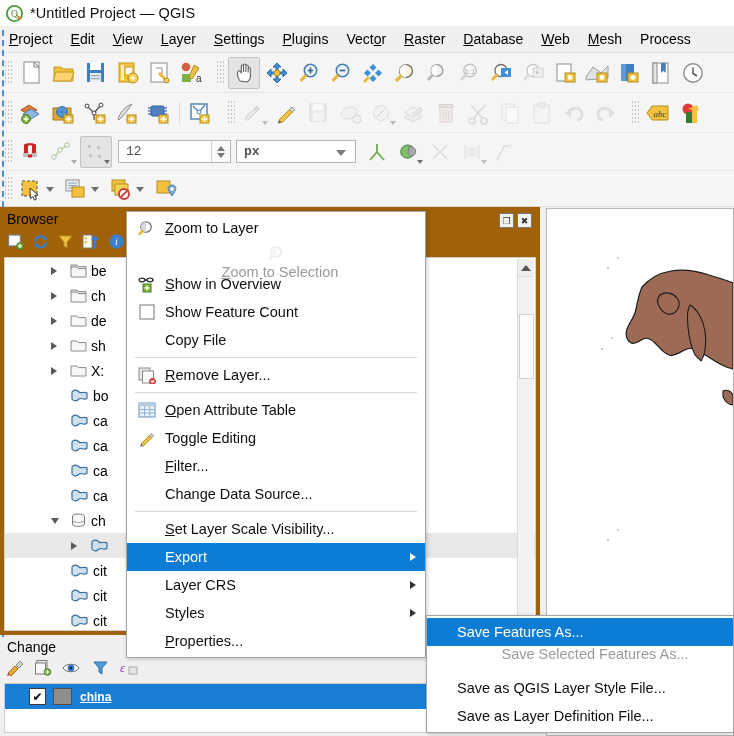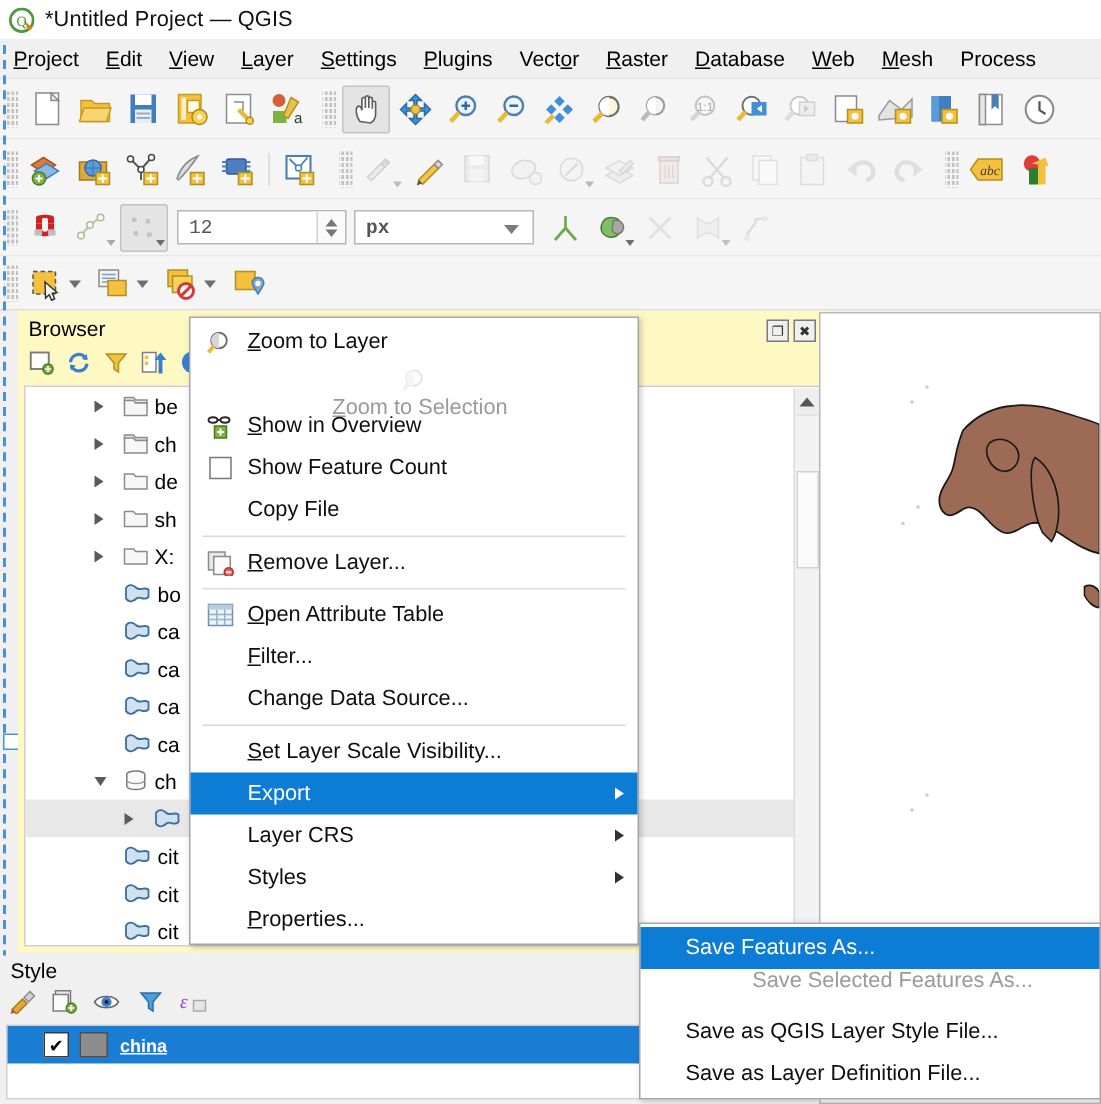--- a/index.html
+++ b/index.html
@@ -75,22 +75,22 @@
     width:120px;height:23px;border:1px solid #b6b6b6;background:#fff;
     display:flex;align-items:center;box-sizing:border-box;flex:none;margin-left:5px;
     font-family:"Liberation Mono", monospace;font-size:13px;color:#555;position:relative;
   }
   .combo .cv{padding-left:7px;font-weight:bold;}
   .combo .cc{position:absolute;right:9px;top:9px;width:0;height:0;
     border-left:5px solid transparent;border-right:5px solid transparent;border-top:6px solid #7b7b7b;}
 
   
   #browser-panel{
-    position:absolute;left:12px;top:207px;width:540px;height:428px;
-    background:#fef9c3;box-sizing:border-box;
+    position:absolute;left:0;top:207px;width:540px;height:428px;
+    background:#a16207;box-sizing:border-box;
   }
   #browser-title{
     position:absolute;left:7px;top:4px;font-size:14px;color:#000;
   }
   #browser-float-btns{position:absolute;right:8px;top:6px;display:flex;gap:3px;}
   .panel-sq{width:13px;height:13px;border:1px solid #7a7a7a;background:#f0f0f0;
      display:flex;align-items:center;justify-content:center;font-size:9px;color:#333;}
   #browser-toolbar{
     position:absolute;left:0;top:24px;width:540px;height:24px;
     display:flex;align-items:center;padding-left:7px;box-sizing:border-box;gap:8px;
@@ -845,21 +845,21 @@
     <div id="tree-scroll">
       <div class="sb-up">
           <span class="sb-tri-up"></span>
         </div>
       <div class="sb-thumb"></div>
     </div>
   </div>
 </div>
 
 <div id="layers-panel">
-  <div id="layers-title">Style</div>
+  <div id="layers-title">Change</div>
   <div id="layers-toolbar">
     <span>
       <svg width="18" height="17">
           <path d="M2 14 l7 -7 l3 3 l-7 7 Z" fill="#e0a93a" stroke="#a8761a"></path>
           <path d="M10 6 l4 -4 l3 3 l-4 4 Z" fill="#cfcfcf" stroke="#8b8b8b"></path>
           <path d="M2 14 l-1 3 l3 -1 Z" fill="#d13b3b"></path>
         </svg>
     </span>
     <span>
       <svg width="18" height="17">
@@ -977,20 +977,30 @@
       <span class="mi-ico">
         <svg width="18" height="16">
           <rect x="1" y="1" width="16" height="14" fill="#eef3f9" stroke="#6d8fb3"></rect>
           <rect x="1" y="1" width="16" height="3.4" fill="#b8ccdf"></rect>
           <path d="M1 7.6 h16 M1 11 h16 M6.6 4.4 v10.6 M11.8 4.4 v10.6" stroke="#8fb0cf"></path>
         </svg>
       </span>
       <span><u class="u">O</u>pen Attribute Table</span>
     </div>
     <div class="mi">
+      <span class="mi-ico">
+        <svg width="18" height="17">
+          <path d="M3 14 l8.6 -8.6 l2.2 2.2 L5.2 16.2 Z" fill="#f0c64a" stroke="#b08b13"></path>
+          <path d="M11.6 5.4 l1.8 -1.8 l2.2 2.2 l-1.8 1.8 Z" fill="#d9d9d9" stroke="#8b8b8b"></path>
+          <path d="M3 14 l-.9 2.7 l2.7 -.9 Z" fill="#555"></path>
+        </svg>
+      </span>
+      <span>Toggle Editing</span>
+    </div>
+    <div class="mi">
       <span class="mi-ico"></span>
       <span><u class="u">F</u>ilter...</span>
     </div>
     <div class="mi">
       <span class="mi-ico"></span>
       <span>Change Data Source...</span>
     </div>
     <div class="msep"></div>
     <div class="mi">
       <span class="mi-ico"></span>

